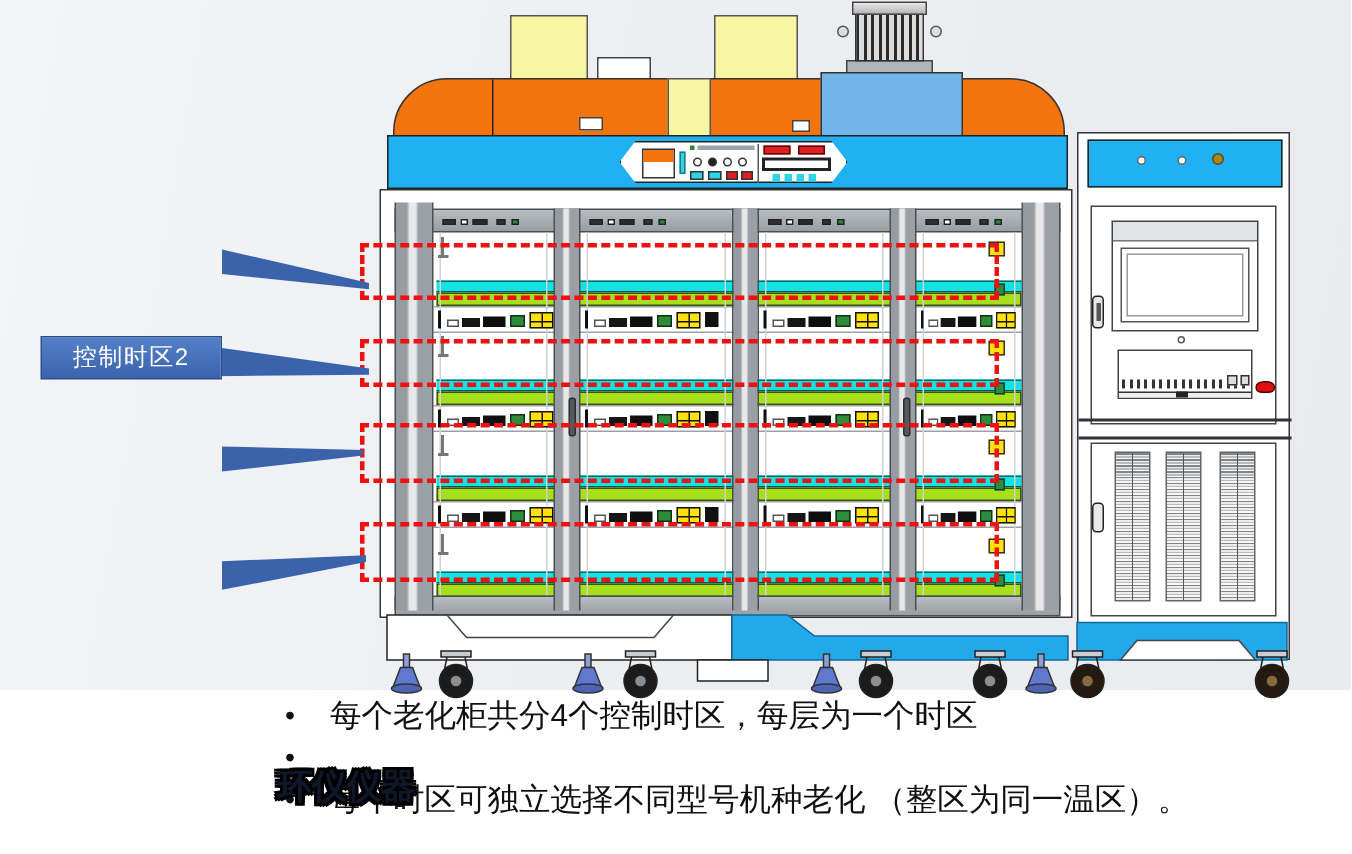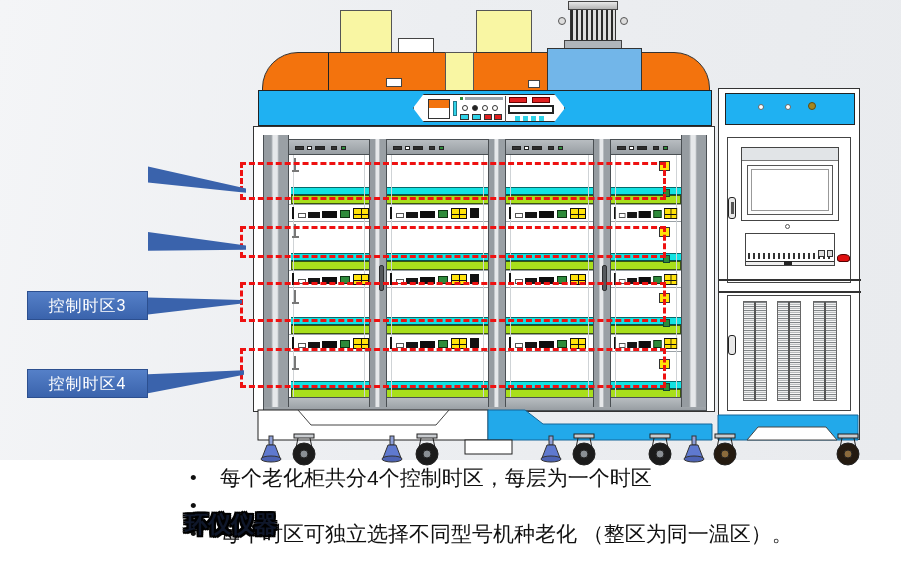--- a/index.html
+++ b/index.html
@@ -373,22 +373,21 @@
   <div class="abs marquee" style="left:240px;top:162px;width:426px;height:38px;"></div>
   <div class="abs marquee" style="left:240px;top:226px;width:426px;height:32px;"></div>
   <div class="abs marquee" style="left:240px;top:282px;width:426px;height:40px;"></div>
   <div class="abs marquee" style="left:240px;top:348px;width:426px;height:40px;"></div>
 
   <div class="abs ztail" style="left:148px;top:164px;width:98px;height:30px;clip-path:polygon(0 8%,100% 82%,100% 96%,0 62%);"></div>
   <div class="abs ztail" style="left:148px;top:230px;width:98px;height:26px;clip-path:polygon(0 8%,100% 60%,100% 76%,0 80%);"></div>
   <div class="abs ztail" style="left:148px;top:294px;width:94px;height:24px;clip-path:polygon(0 15%,100% 25%,100% 40%,0 85%);"></div>
   <div class="abs ztail" style="left:148px;top:368px;width:96px;height:28px;clip-path:polygon(0 22%,100% 8%,100% 24%,0 90%);"></div>
 
-  <div class="abs zlabel" style="left:27px;top:291px;"><span>控制时区3</span></div>
-  <div class="abs zlabel" style="left:27px;top:369px;"><span>控制时区4</span></div>
+  <div class="abs zlabel" style="left:27px;top:224px;"><span>控制时区2</span></div>
 
   <div class="note-line" style="top:464px;">
     <span class="note-marker">•</span>
     <span>每个老化柜共分4个控制时区，每层为一个时区</span>
   </div>
   <div class="note-line" style="top:492px;">
     <span class="note-marker">•</span>
   </div>
   <div class="note-line" style="top:520px;">
     <span class="note-marker">•</span>

